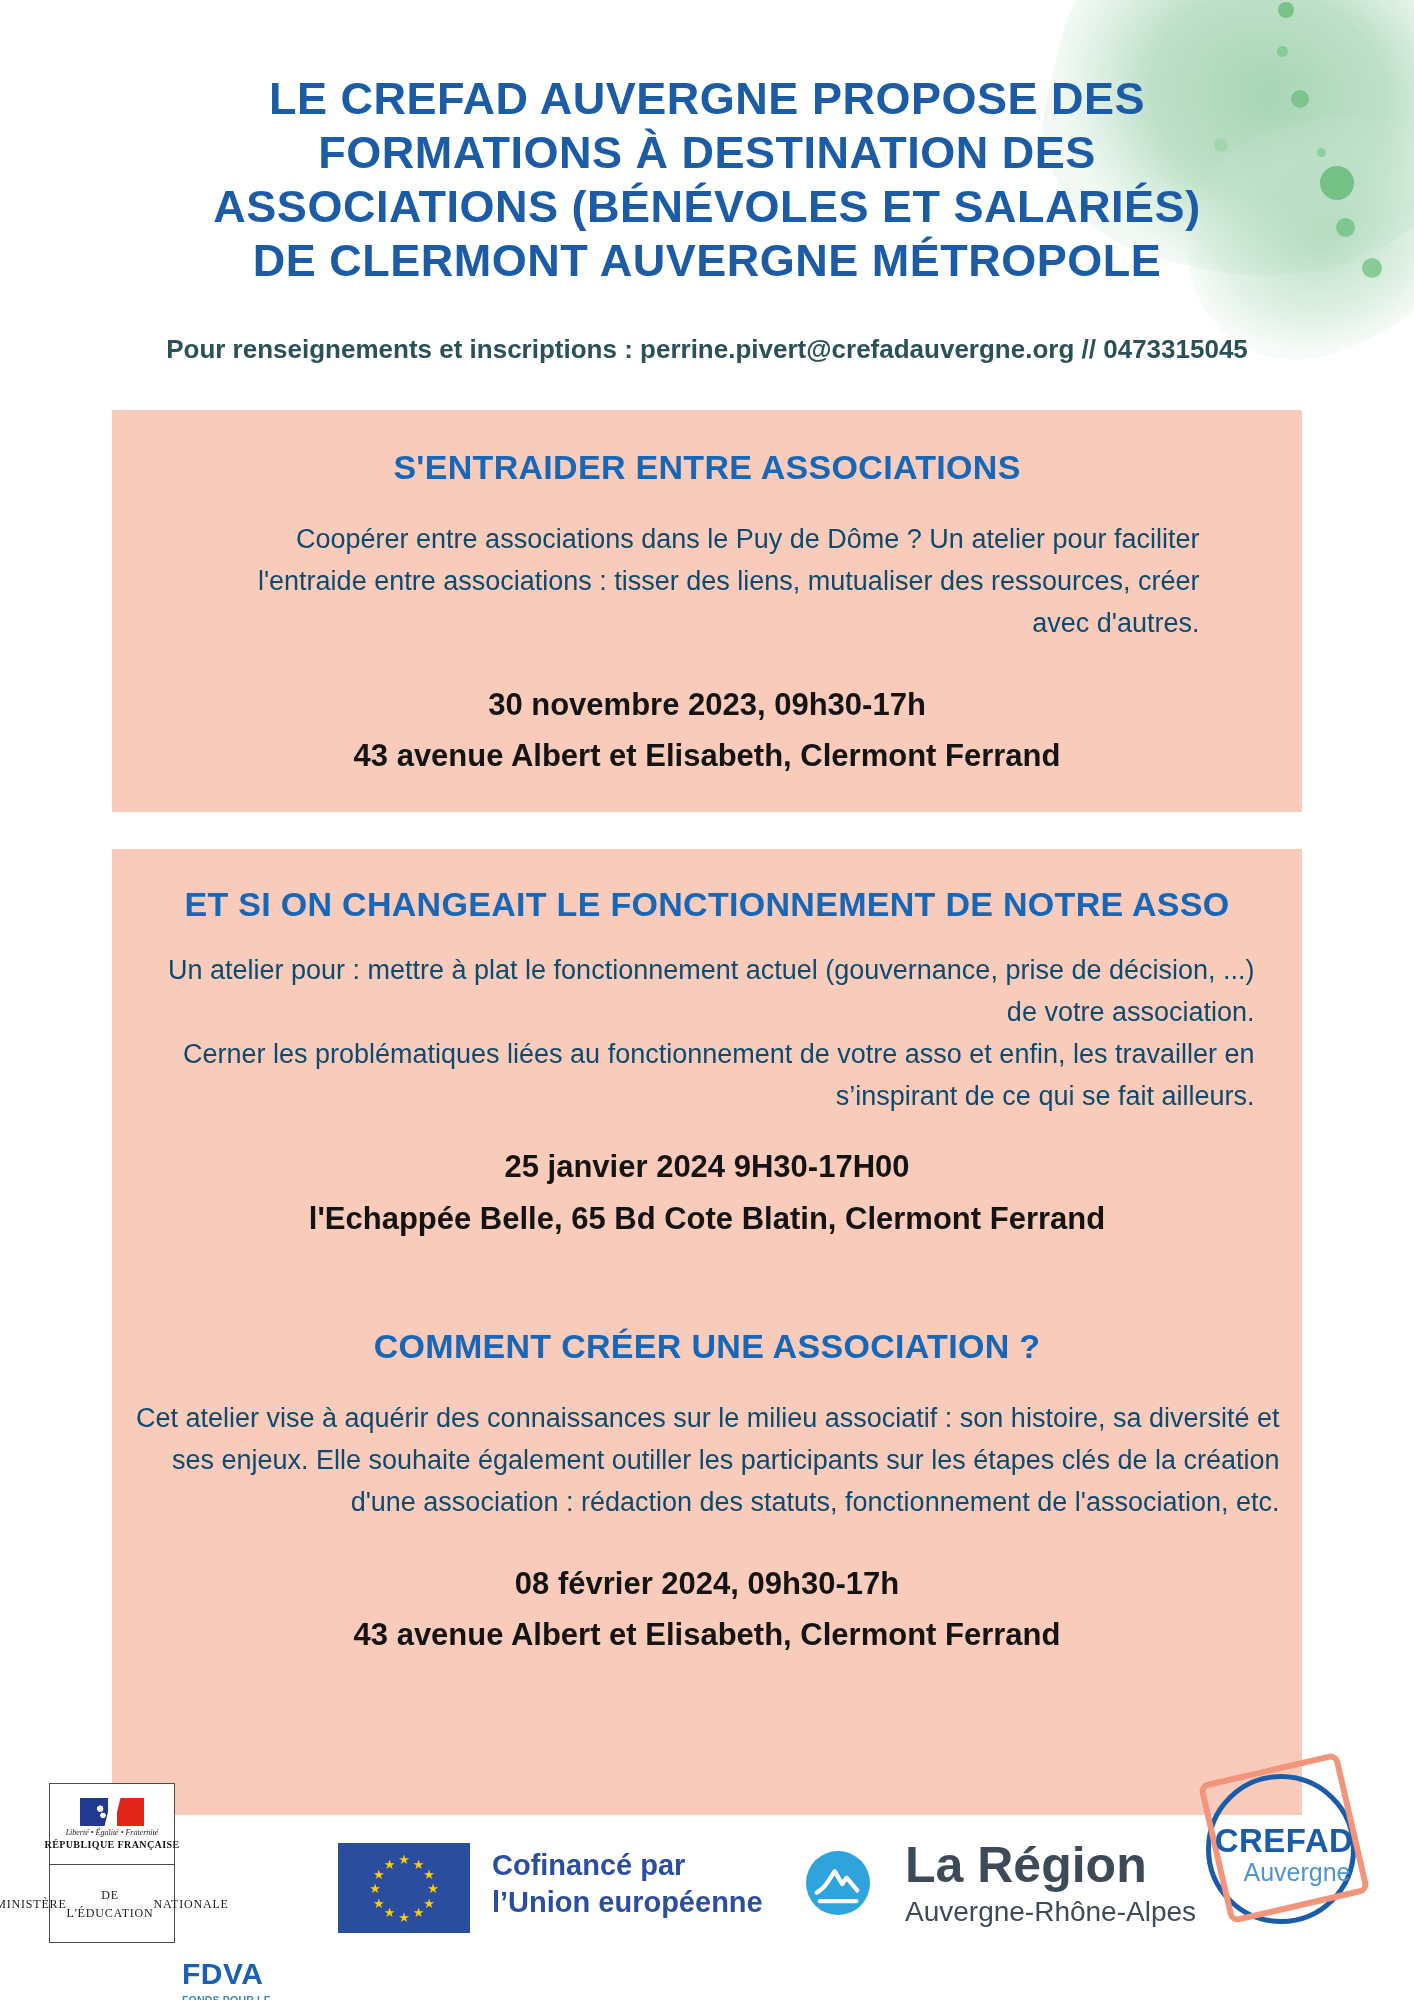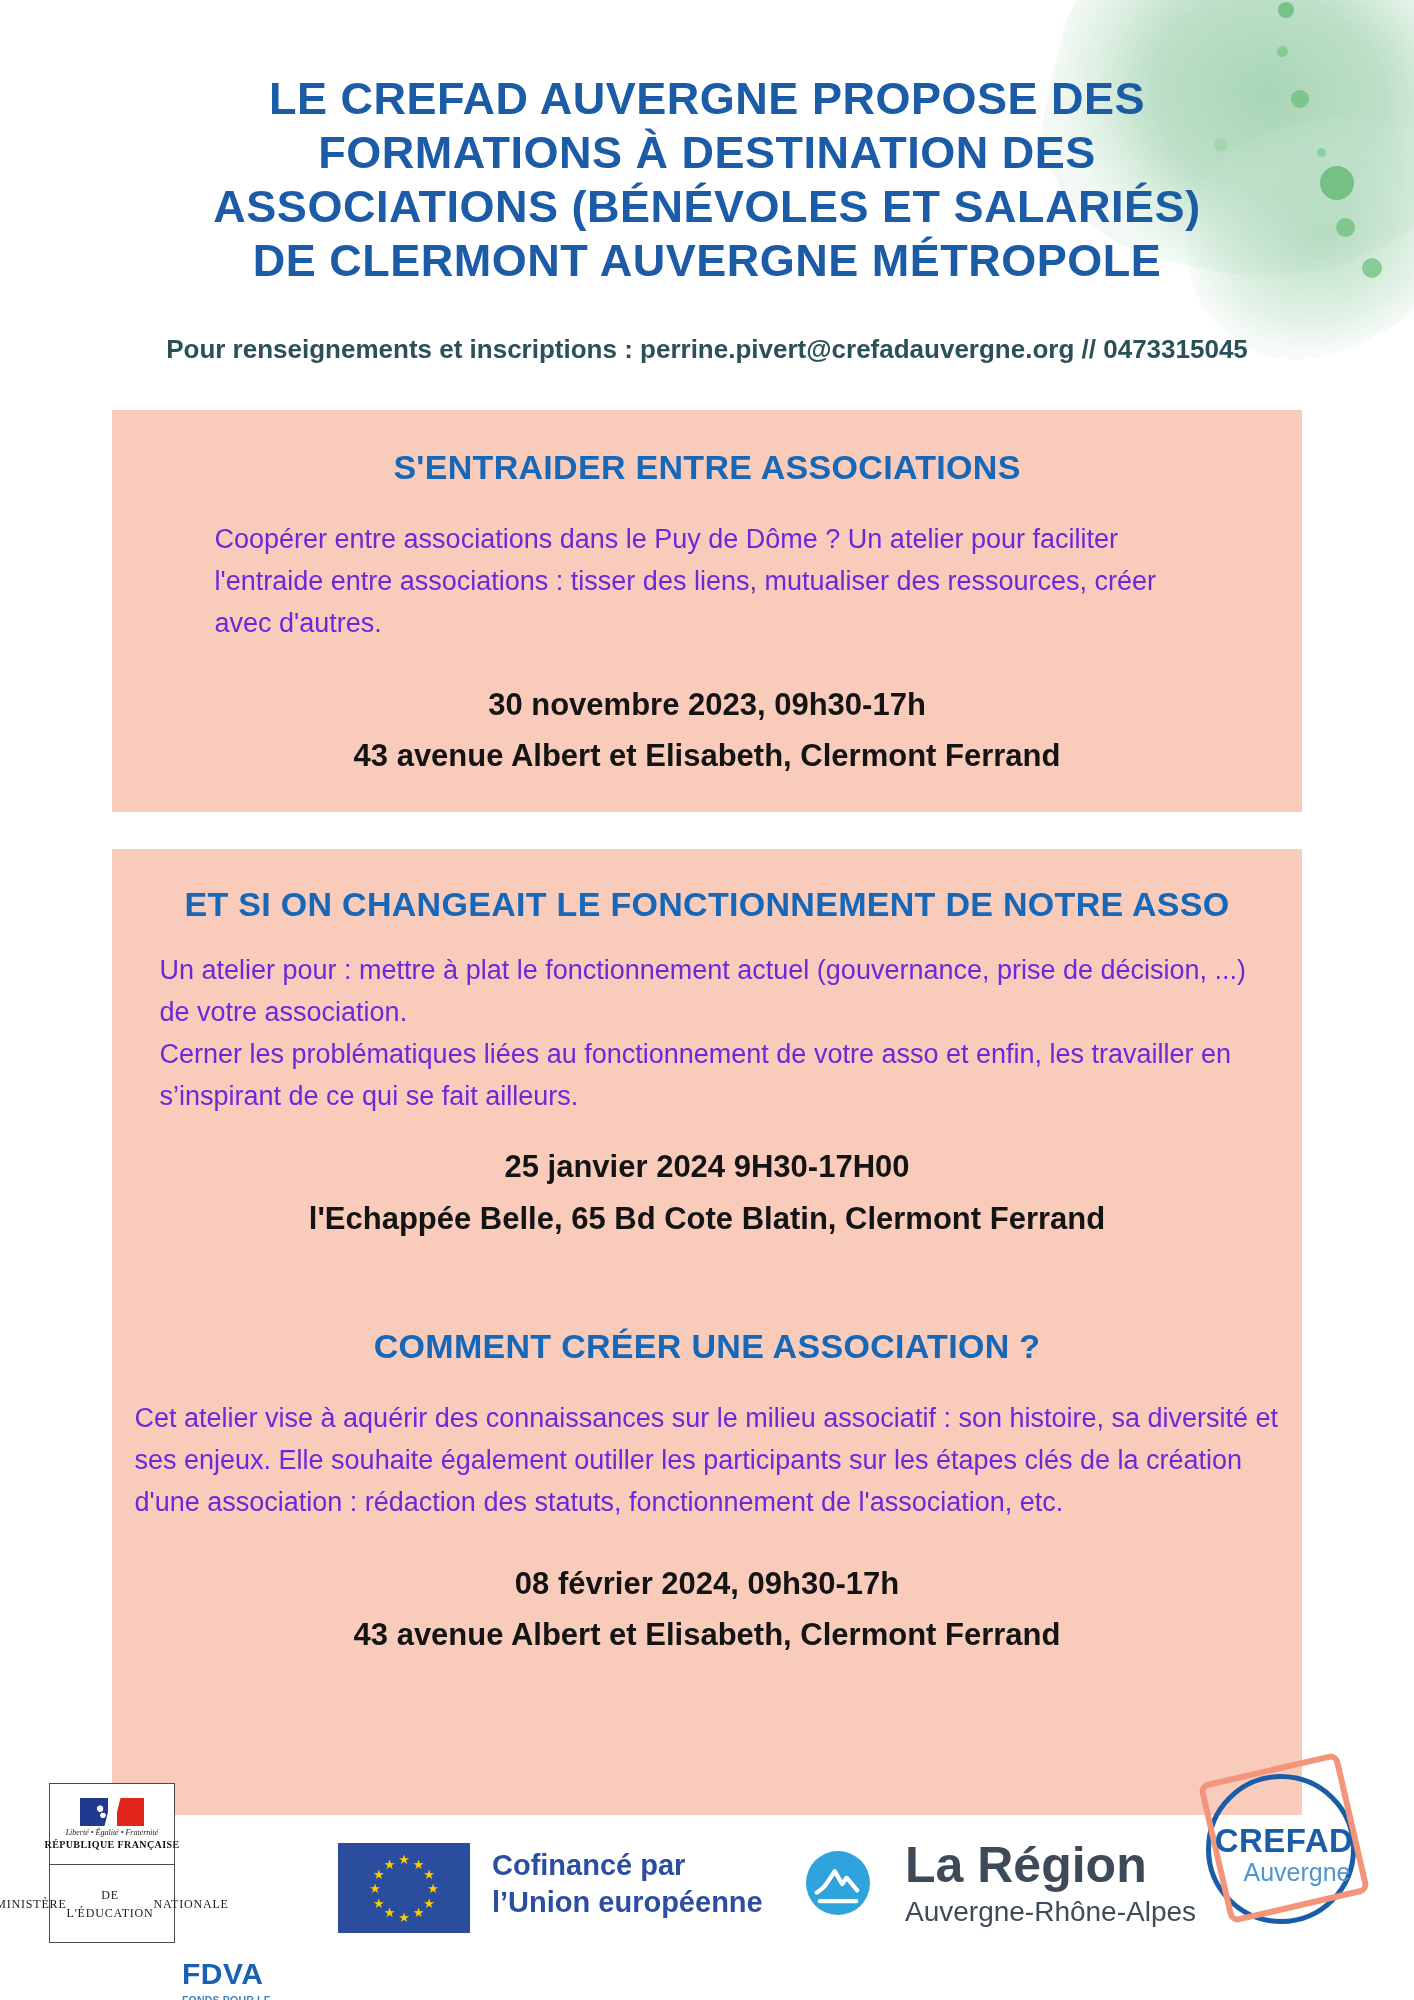--- a/index.html
+++ b/index.html
@@ -30,21 +30,21 @@
   .contact{position:absolute;top:334px;left:20px;right:20px;text-align:center;
            color:#2b5158;font-weight:bold;font-size:26px;}
 
   
   .card{position:absolute;left:112px;width:1190px;background:#f8cbbb;box-sizing:border-box;
         display:flex;flex-direction:column;align-items:center;}
   #card1{top:410px;height:402px;padding-top:38px;}
   #card2{top:849px;height:483px;padding-top:36px;}
   #card3{top:1287px;height:528px;padding-top:40px;}
   .card .h{font-size:34px;font-weight:bold;color:#1667b8;text-align:center;letter-spacing:.3px;}
-  .card .desc{margin-top:32px;font-size:27px;line-height:1.55;color:#6d28d9;text-align:left;}
+  .card .desc{margin-top:32px;font-size:27px;line-height:1.55;color:#0c4a6e;text-align:right;}
   #card1 .desc{width:985px;}
   #card2 .desc{width:1095px;margin-top:26px;}
   #card3 .desc{width:1145px;}
   .card .when{margin-top:34px;font-size:31px;font-weight:bold;color:#141414;
               text-align:center;line-height:1.66;}
   #card2 .when{margin-top:24px;}
 
   
   .ministry{position:absolute;left:49px;top:1783px;width:126px;height:160px;box-sizing:border-box;
             border:1.5px solid #4a4a4a;background:#fff;display:flex;flex-direction:column;}

